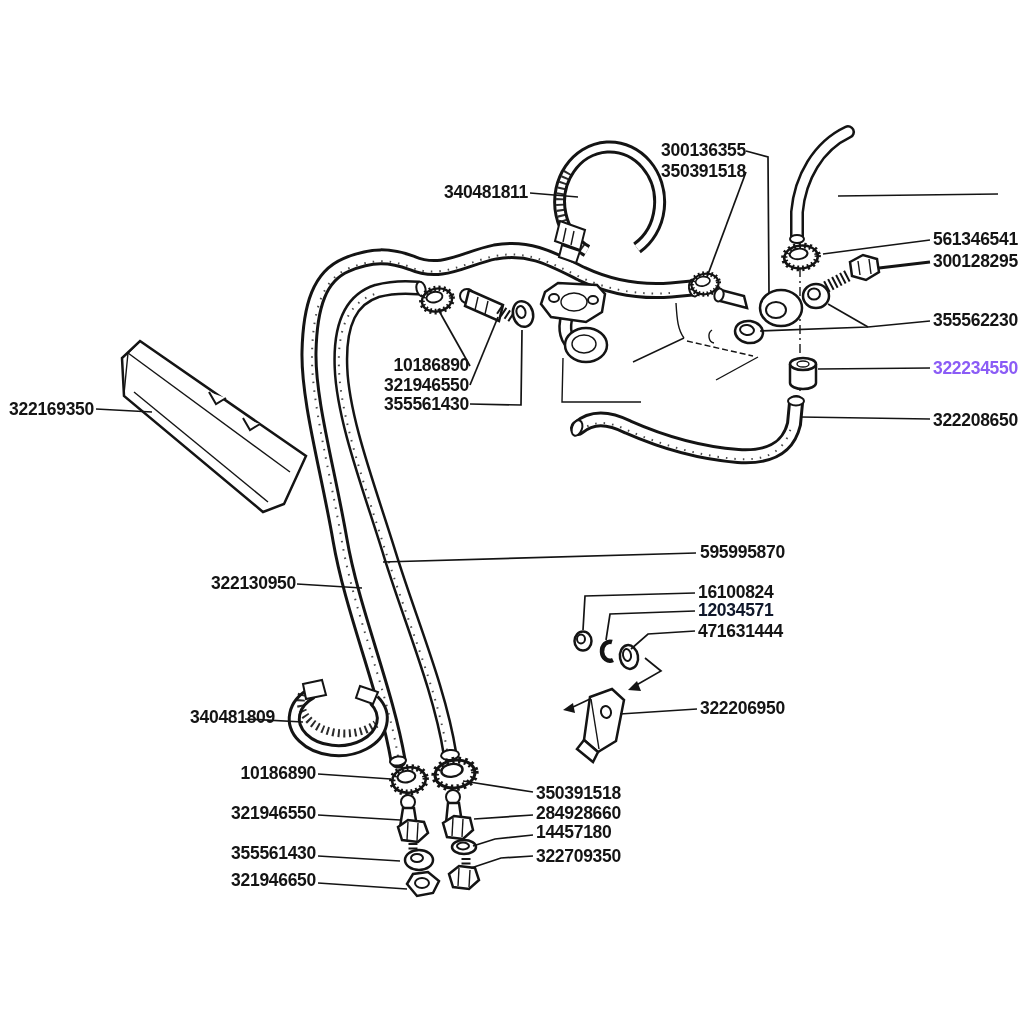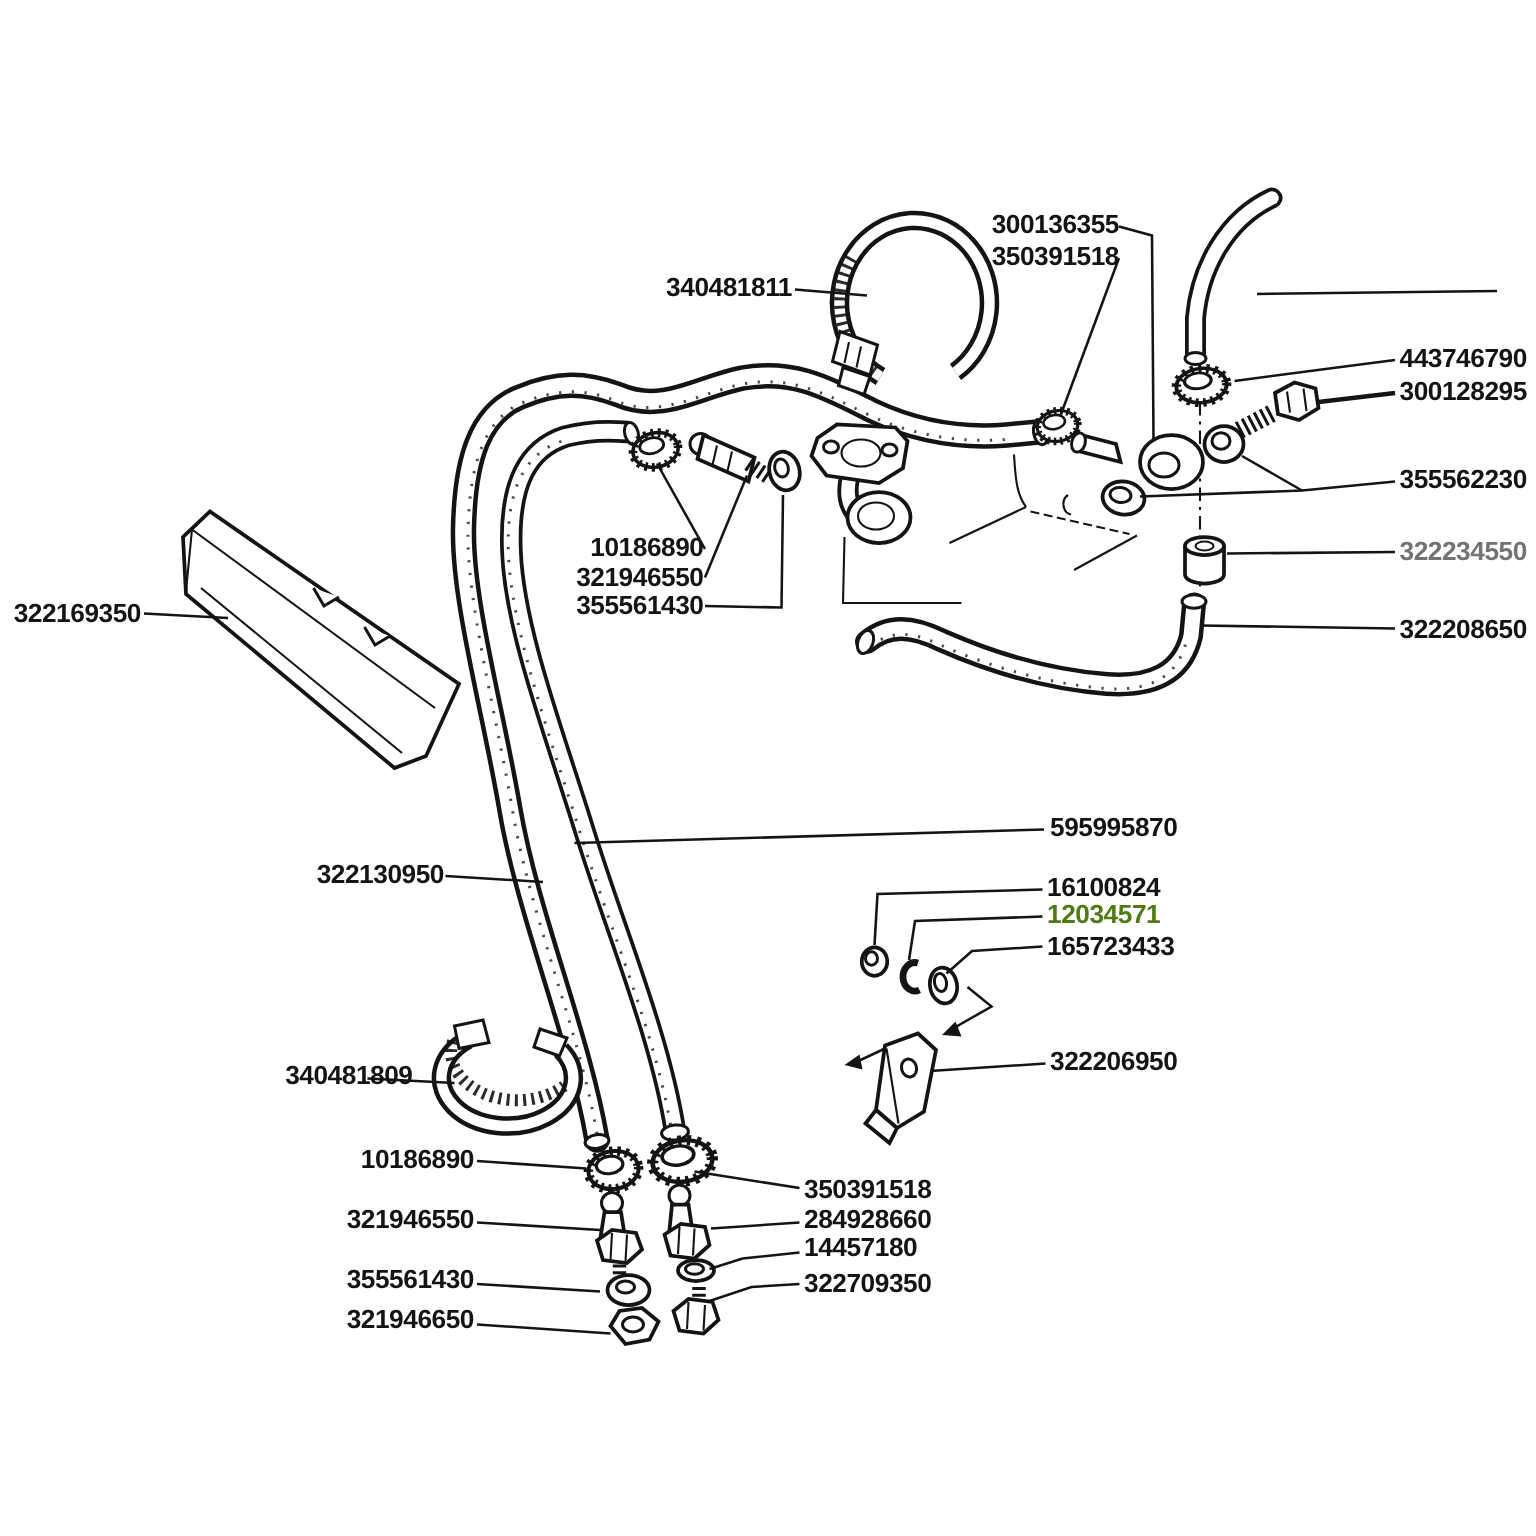--- a/index.html
+++ b/index.html
@@ -245,29 +245,29 @@
       <span class="part-label r" style="top: 409px; right: 930px; color: rgb(20, 20, 20);">322169350</span>
       <span class="part-label r" style="top: 365px; right: 555px; color: rgb(20, 20, 20);">10186890</span>
       <span class="part-label r" style="top: 385px; right: 555px; color: rgb(20, 20, 20);">321946550</span>
       <span class="part-label r" style="top: 404px; right: 555px; color: rgb(20, 20, 20);">355561430</span>
       <span class="part-label r" style="top: 583px; right: 728px; color: rgb(20, 20, 20);">322130950</span>
       <span class="part-label r" style="top: 717px; right: 749px; color: rgb(20, 20, 20);">340481809</span>
       <span class="part-label r" style="top: 773px; right: 708px; color: rgb(20, 20, 20);">10186890</span>
       <span class="part-label r" style="top: 813px; right: 708px; color: rgb(20, 20, 20);">321946550</span>
       <span class="part-label r" style="top: 853px; right: 708px; color: rgb(20, 20, 20);">355561430</span>
       <span class="part-label r" style="top: 880px; right: 708px; color: rgb(20, 20, 20);">321946650</span>
-      <span class="part-label" style="top: 239px; left: 933px; color: rgb(20, 20, 20);">443746790</span>
+      <span class="part-label" style="top: 239px; left: 933px; color: rgb(20, 20, 20);">561346541</span>
       <span class="part-label" style="top: 261px; left: 933px; color: rgb(20, 20, 20); text-align: center;">300128295</span>
       <span class="part-label" style="top: 320px; left: 933px; color: rgb(20, 20, 20); text-align: right;">355562230</span>
-      <span class="part-label" style="top: 368px; left: 933px; color: #737373;">322234550</span>
+      <span class="part-label" style="top: 368px; left: 933px; color: #8b5cf6;">322234550</span>
       <span class="part-label" style="top: 420px; left: 933px; color: rgb(20, 20, 20);">322208650</span>
       <span class="part-label" style="top: 552px; left: 700px; color: rgb(20, 20, 20);">595995870</span>
       <span class="part-label" style="top: 592px; left: 698px; color: rgb(20, 20, 20);">16100824</span>
-      <span class="part-label" style="top: 610px; left: 698px; color: #4d7c0f; text-align: right;">12034571</span>
-      <span class="part-label" style="top: 631px; left: 698px; color: rgb(20, 20, 20);">165723433</span>
+      <span class="part-label" style="top: 610px; left: 698px; color: #0f172a; text-align: right;">12034571</span>
+      <span class="part-label" style="top: 631px; left: 698px; color: rgb(20, 20, 20);">471631444</span>
       <span class="part-label" style="top: 708px; left: 700px; color: rgb(20, 20, 20);">322206950</span>
       <span class="part-label" style="top: 793px; left: 536px; color: rgb(20, 20, 20);">350391518</span>
       <span class="part-label" style="top: 813px; left: 536px; color: rgb(20, 20, 20);">284928660</span>
       <span class="part-label" style="top: 832px; left: 536px; color: rgb(20, 20, 20);">14457180</span>
       <span class="part-label" style="top: 856px; left: 536px; color: rgb(20, 20, 20);">322709350</span>
     </div>
 
 </div>
 
 </body></html>

